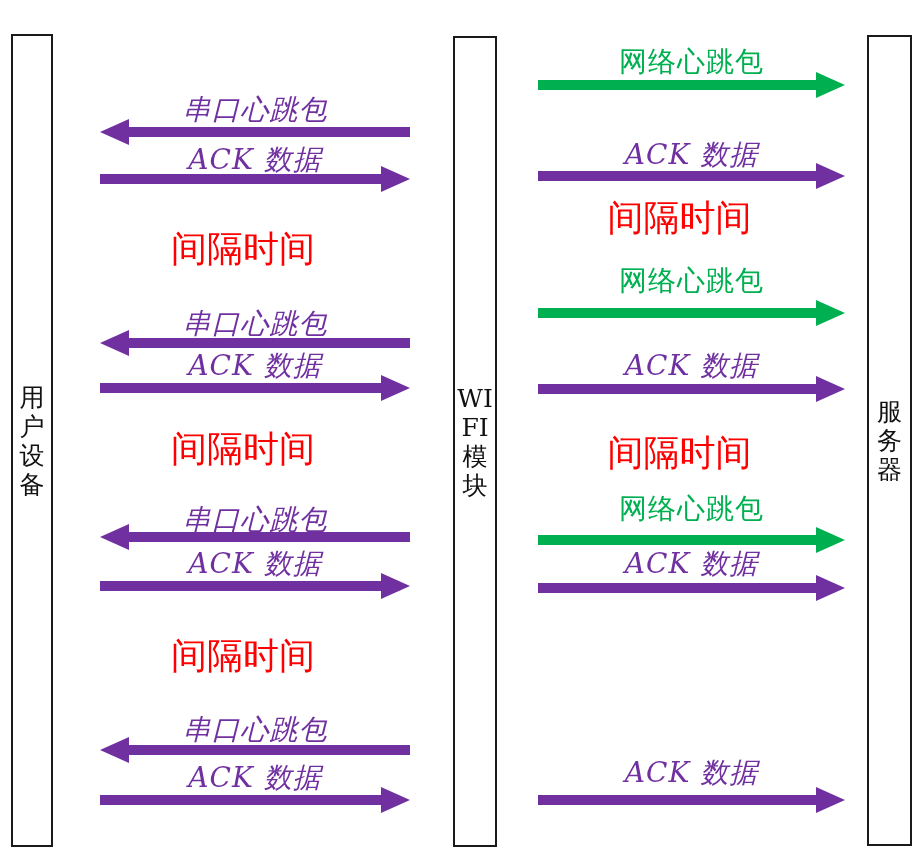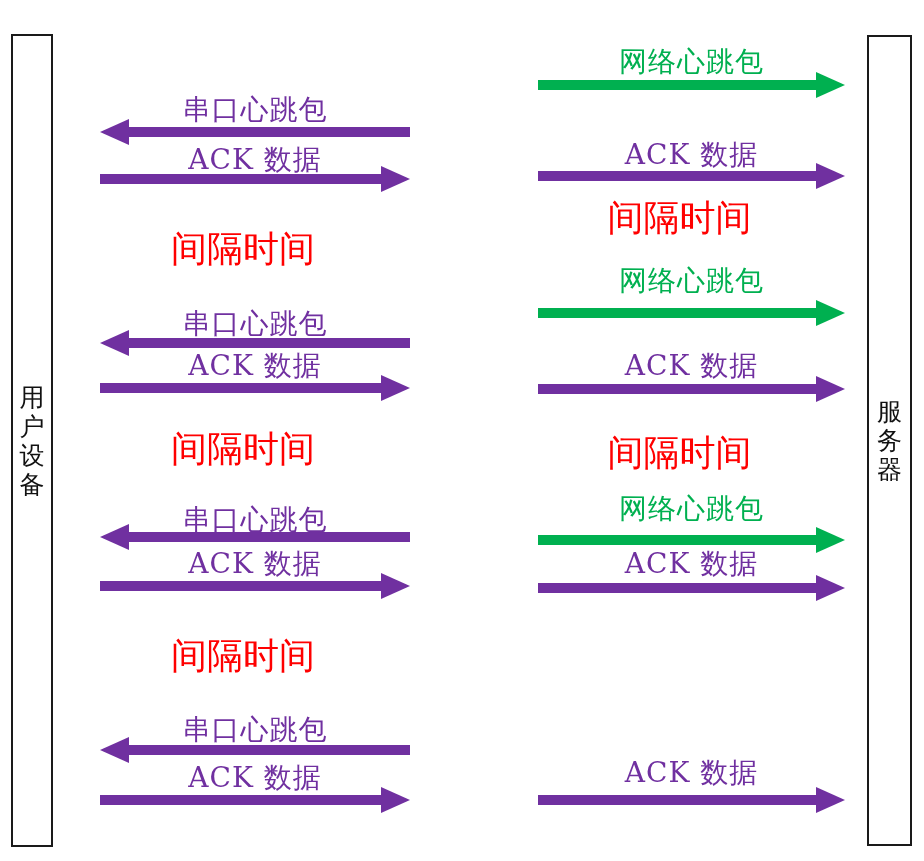--- a/index.html
+++ b/index.html
@@ -14,21 +14,21 @@
   #lifeline-server{left:867px;top:35px;width:45px;height:811px;}
   .v-label span{display:block;text-align:center;font-size:25px;line-height:29px;color:#111;}
 
   
   .channel{position:absolute;top:12px;height:861px;}
   #channel-left{left:100px;width:310px;}
   #channel-right{left:538px;width:307px;}
 
   .msg-label{position:absolute;left:0;width:100%;height:30px;line-height:30px;
              text-align:center;font-size:28px;letter-spacing:1px;white-space:nowrap;}
-  .msg-label.purple{color:var(--purple,#7030A0);}
+  .msg-label.purple{color:var(--purple,#7030A0);font-style:italic;}
   .msg-label.green{color:var(--green,#00B050);}
   .interval{position:absolute;left:0;width:100%;height:30px;line-height:30px;
             text-align:center;font-size:36px;color:var(--red,#ff0000);
             transform:translateX(-12px);white-space:nowrap;}
 
   
   .arrow{position:absolute;left:0;width:100%;height:26px;}
   .arrow.purple{--c:var(--purple,#7030A0);}
   .arrow.green{--c:var(--green,#00B050);}
   .arrow .shaft{position:absolute;top:8px;height:10px;background:var(--c);}
@@ -46,20 +46,28 @@
 
   <div class="lifeline" id="lifeline-user">
     <div class="v-label">
       <span>用</span>
       <span>户</span>
       <span>设</span>
       <span>备</span>
     </div>
   </div>
 
+  <div class="lifeline" id="lifeline-wifi">
+    <div class="v-label">
+      <span>WI</span>
+      <span>FI</span>
+      <span>模</span>
+      <span>块</span>
+    </div>
+  </div>
 
   <div class="lifeline" id="lifeline-server">
     <div class="v-label">
       <span>服</span>
       <span>务</span>
       <span>器</span>
     </div>
   </div>
 
   <div class="channel" id="channel-left">

